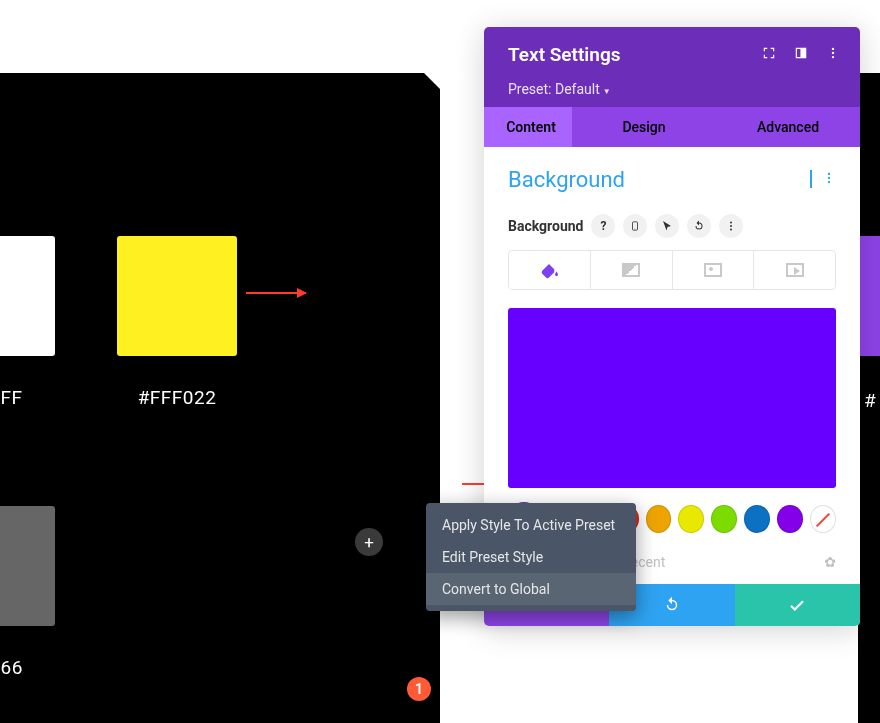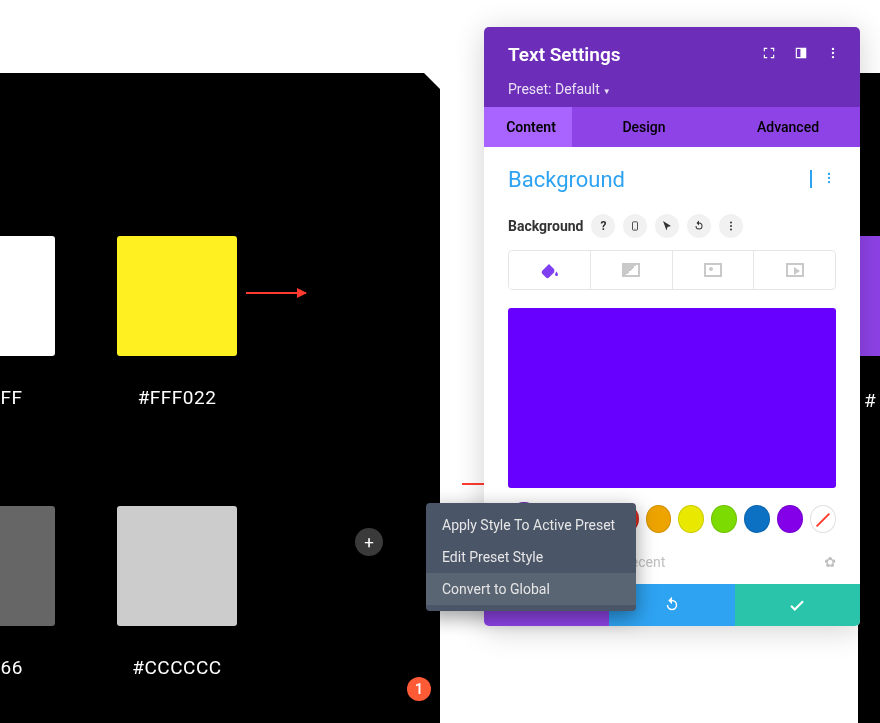--- a/index.html
+++ b/index.html
@@ -106,24 +106,20 @@
     <div class="swatch-col">
       <div class="swatch" style="background:#FFF022"></div>
       <div class="swatch-label">#FFF022</div>
     </div>
   </div>
   <div class="row r2">
     <div class="swatch-col">
       <div class="swatch" style="background:#666666"></div>
       <div class="swatch-label">56666</div>
     </div>
-    <div class="swatch-col">
-      <div class="swatch" style="background:#CCCCCC"></div>
-      <div class="swatch-label">#CCCCCC</div>
-    </div>
   </div>
   <div class="addbtn">+</div>
 </div>
 
 <div class="panel-caret"></div>
 
 <div class="arrow a1"></div>
 <div class="arrow a2"></div>
 
 <div class="rightcol">

